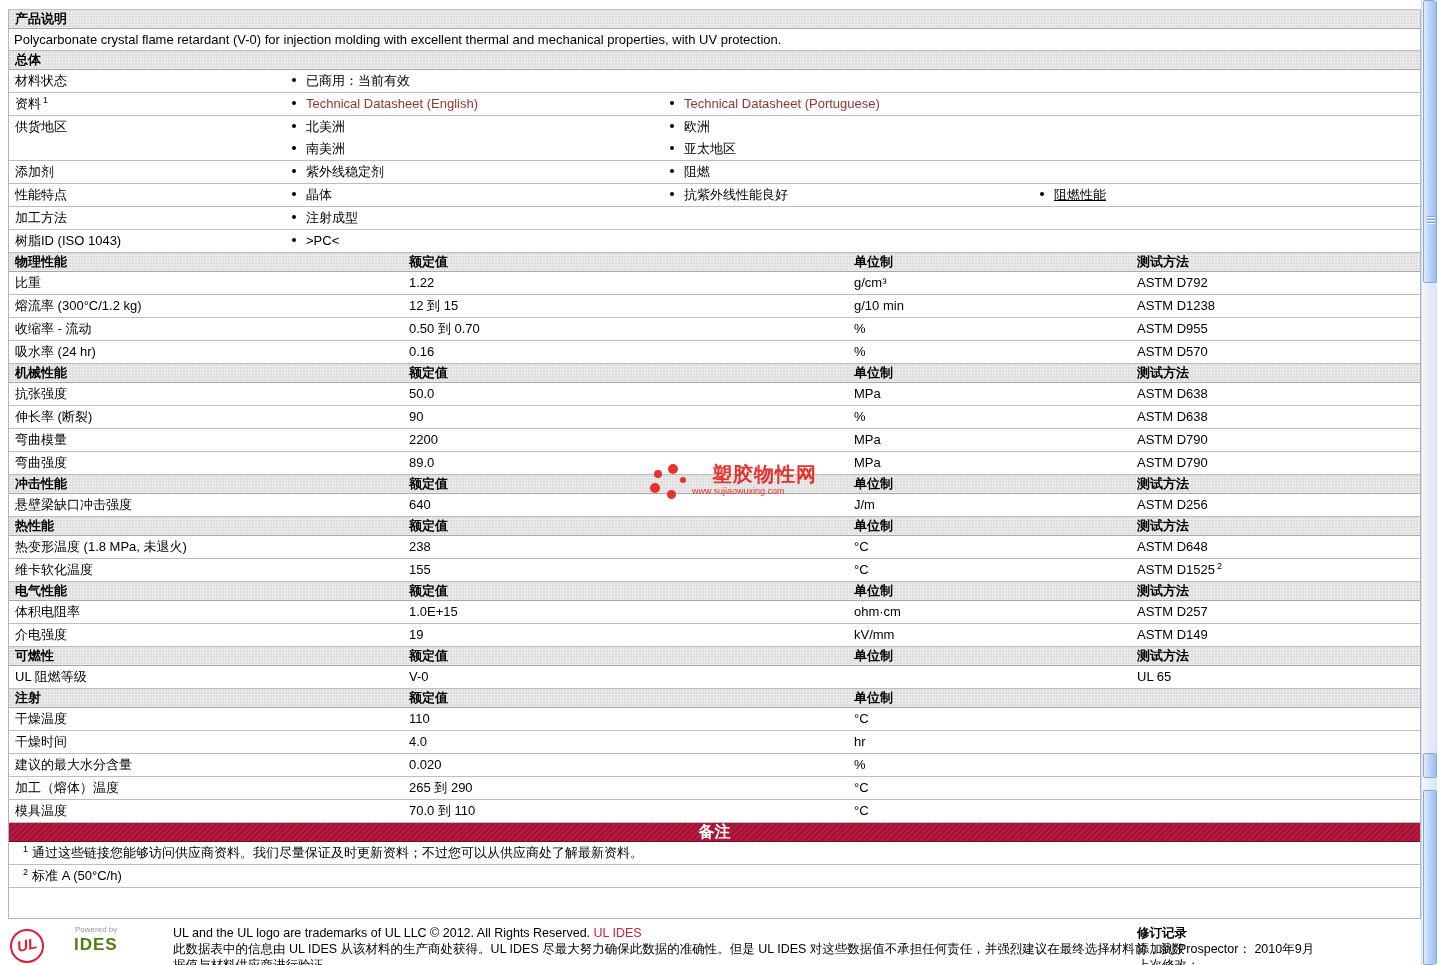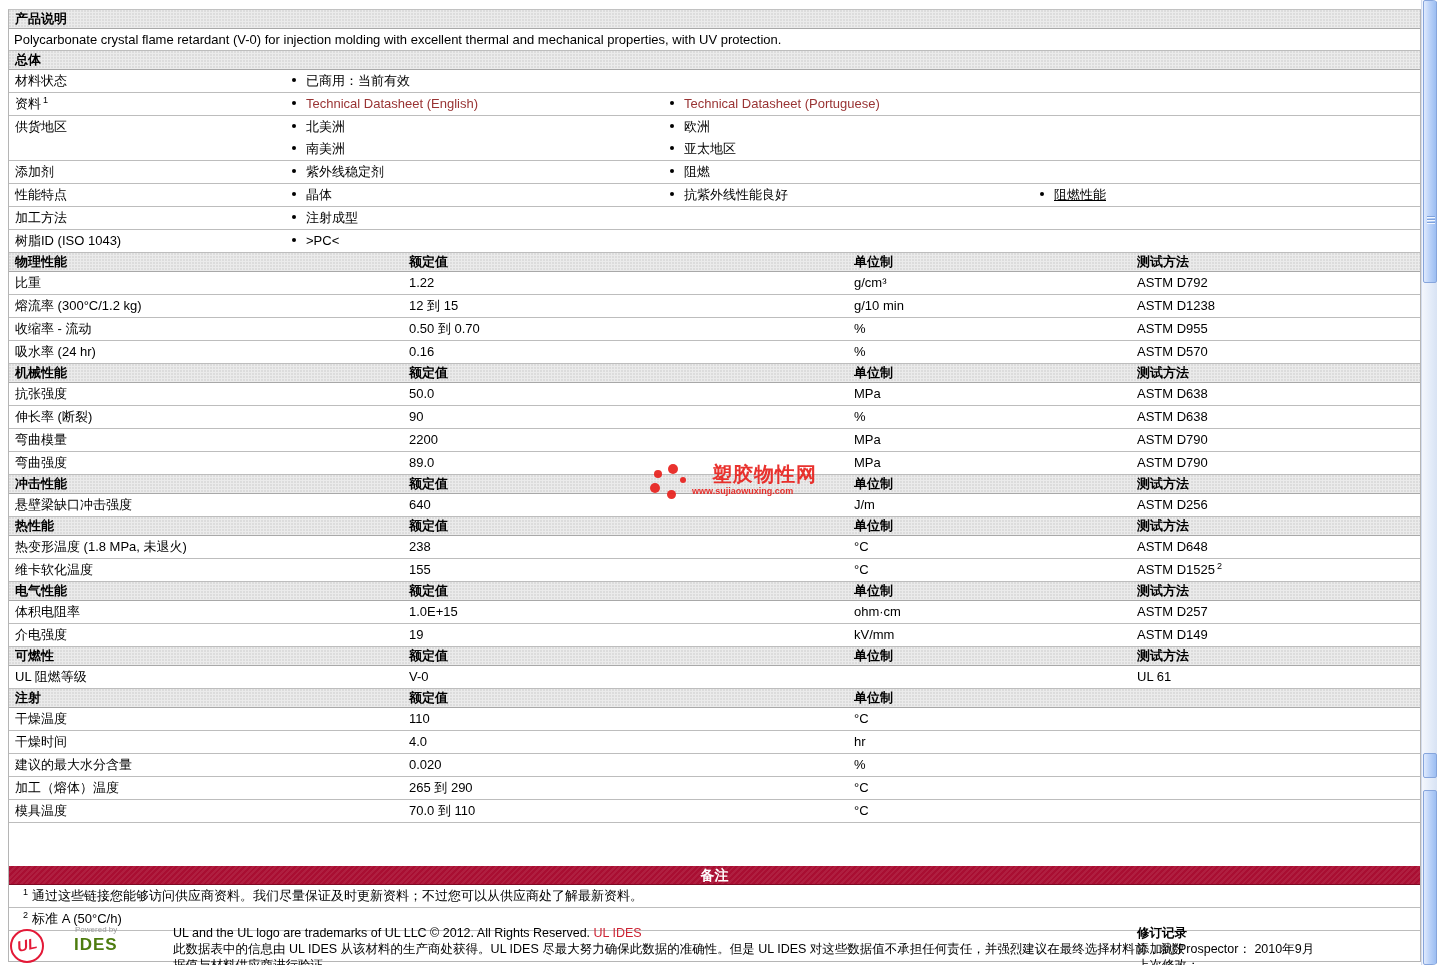--- a/index.html
+++ b/index.html
@@ -28,36 +28,36 @@
   .bullet-line { height: 22px; line-height: 22px; white-space: nowrap; }
   .dot { display: inline-block; width: 4px; height: 4px; background: #000;
     border-radius: 50%; margin-right: 10px; vertical-align: 3px; }
   .link-red { color: #993333; cursor: pointer; }
 
   .cell-value { position: absolute; left: 400px; width: 439px; top: 0; text-align: left; white-space: nowrap; }
   .cell-unit  { position: absolute; left: 845px; top: 0; white-space: nowrap; }
   .cell-method{ position: absolute; left: 1128px; top: 0; white-space: nowrap; }
   .sec-header .cell-value, .sec-header .cell-unit, .sec-header .cell-method { font-weight: bold; }
 
-  .notes-banner { height: 19px; line-height: 18px; text-align: center; font-size: 14px;
+  .notes-banner { height: 19px; line-height: 18px; text-align: center; font-size: 16px;
     font-weight: bold; color: #fff; background-color: #a90e32;
     background-image: repeating-linear-gradient(135deg, rgba(255,255,255,.07) 0 2px, transparent 2px 4px);
-    border-bottom: 1px solid #7d0a24; margin-top: 43px; }
+    border-bottom: 1px solid #7d0a24; }
   .note-row { position: relative; height: 23px; line-height: 22px; font-size: 13px;
     border-bottom: 1px solid #bdbdbd; padding-left: 14px; }
   .note-row sup.fn { margin-right: 4px; margin-left: 0; }
   .empty-row { height: 30px; }
 
   
   .watermark { position: absolute; left: 648px; top: 461px; width: 145px; height: 44px;
     z-index: 5; opacity: .92; pointer-events: none; }
   .wm-dot { position: absolute; background: #e8211d; border-radius: 50%; }
   .wm-name { position: absolute; left: 42px; top: 0; font-size: 20px; font-weight: bold;
     color: #e8211d; letter-spacing: 1px; white-space: nowrap; margin-left: 22px; }
-  .wm-url { position: absolute; left: 44px; top: 25px; font-size: 9px; font-weight: bold;
+  .wm-url { position: absolute; left: 44px; top: 25px; font-size: 9px; font-weight: normal;
     color: #e8211d; white-space: nowrap; }
 
   
   .footer { position: absolute; left: 9px; top: 921px; width: 1412px; height: 44px; font-size: 12.5px; }
   .ul-logo { position: absolute; left: 1px; top: 8px; width: 34px; height: 34px;
     border: 2px solid #e31937; border-radius: 50%; text-align: center; }
   .ul-logo span { display: inline-block; margin-top: 5px; color: #e31937; font-weight: bold;
     font-style: italic; font-size: 15px; transform: rotate(-12deg); }
   .powered-by { position: absolute; left: 66px; top: 4px; font-size: 8px; color: #999; white-space: nowrap; }
   .ides-word { position: absolute; left: 65px; top: 14px; font-size: 17px; color: #4d7c0f;
@@ -236,21 +236,21 @@
         <div class="row">
           <span class="p-label">介电强度</span>
           <span class="cell-value">19</span>
           <span class="cell-unit">kV/mm</span>
           <span class="cell-method">ASTM D149</span>
         </div>
         <div class="sec-header"><span>可燃性</span><span class="cell-value">额定值</span><span class="cell-unit">单位制</span><span class="cell-method">测试方法</span></div>
         <div class="row">
           <span class="p-label">UL 阻燃等级</span>
           <span class="cell-value">V-0</span>
-          <span class="cell-method">UL 61</span>
+          <span class="cell-method">UL 65</span>
         </div>
         <div class="sec-header"><span>注射</span><span class="cell-value">额定值</span><span class="cell-unit">单位制</span></div>
         <div class="row">
           <span class="p-label">干燥温度</span>
           <span class="cell-value">110</span>
           <span class="cell-unit">°C</span>
         </div>
         <div class="row">
           <span class="p-label">干燥时间</span>
           <span class="cell-value">4.0</span>

